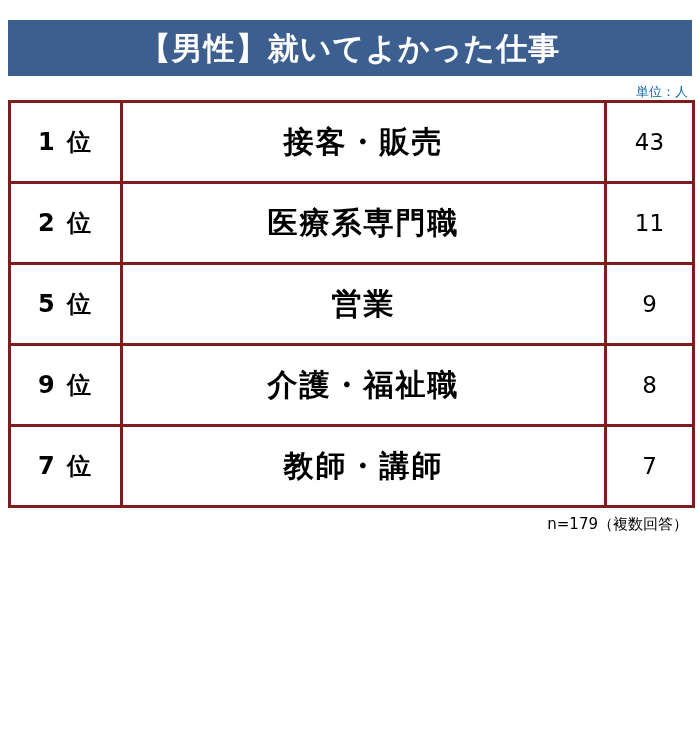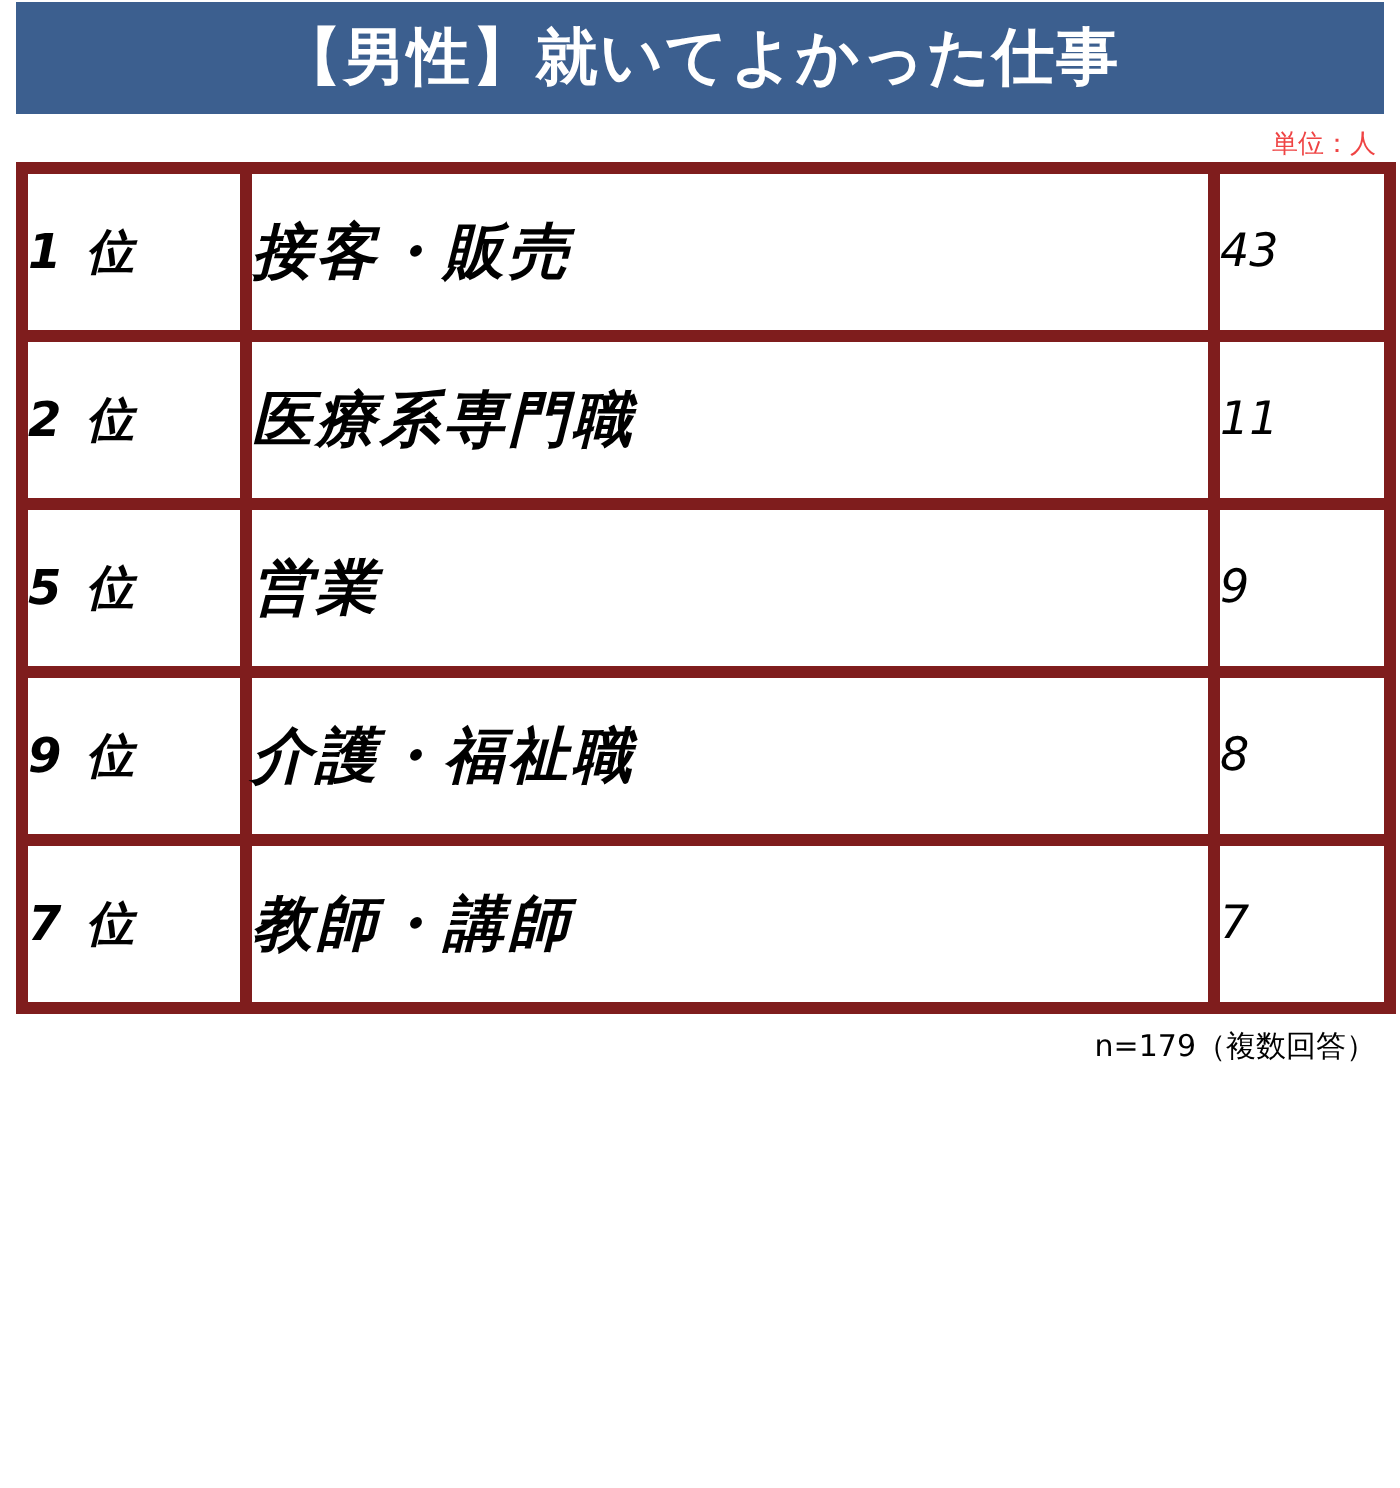--- a/index.html
+++ b/index.html
@@ -12,21 +12,21 @@
     background: #ffffff;
     font-family: "DejaVu Sans", "Liberation Sans", sans-serif;
     color: #000000;
     overflow: hidden;
   }
   .page {
     position: relative;
     width: 700px;
     height: 668px;
     box-sizing: border-box;
-    padding: 1px 8px 8px 8px;
+    padding: 20px 8px 8px 8px;
   }
   .title-bar {
     background: #3c5f8f;
     color: #ffffff;
     height: 56px;
     display: flex;
     align-items: center;
     justify-content: center;
     box-sizing: border-box;
   }
@@ -40,37 +40,37 @@
   .unit-row {
     height: 22px;
     display: flex;
     justify-content: flex-end;
     align-items: flex-end;
     padding-right: 4px;
     box-sizing: border-box;
   }
   .unit-text {
     font-size: 13px;
-    color: #ef4444;
+    color: #0369a1;
     line-height: 1;
     margin-left: 28px;
   }
   table.rank-table {
     width: 684px;
     border-collapse: collapse;
     table-layout: fixed;
     margin-top: 2px;
   }
   table.rank-table td {
-    border: 6px solid #7f1d1d;
+    border: 3px solid #7f1d1d;
     height: 78px;
     padding: 0;
+    text-align: center;
     vertical-align: middle;
     background: #ffffff;
-    font-style: italic;
   }
   col.c-rank { width: 112px; }
   col.c-job  { width: 484px; }
   col.c-val  { width: 88px; }
   .rank-cell {
     font-size: 24px;
     font-weight: bold;
     letter-spacing: 2px;
   }
   .job-cell {

